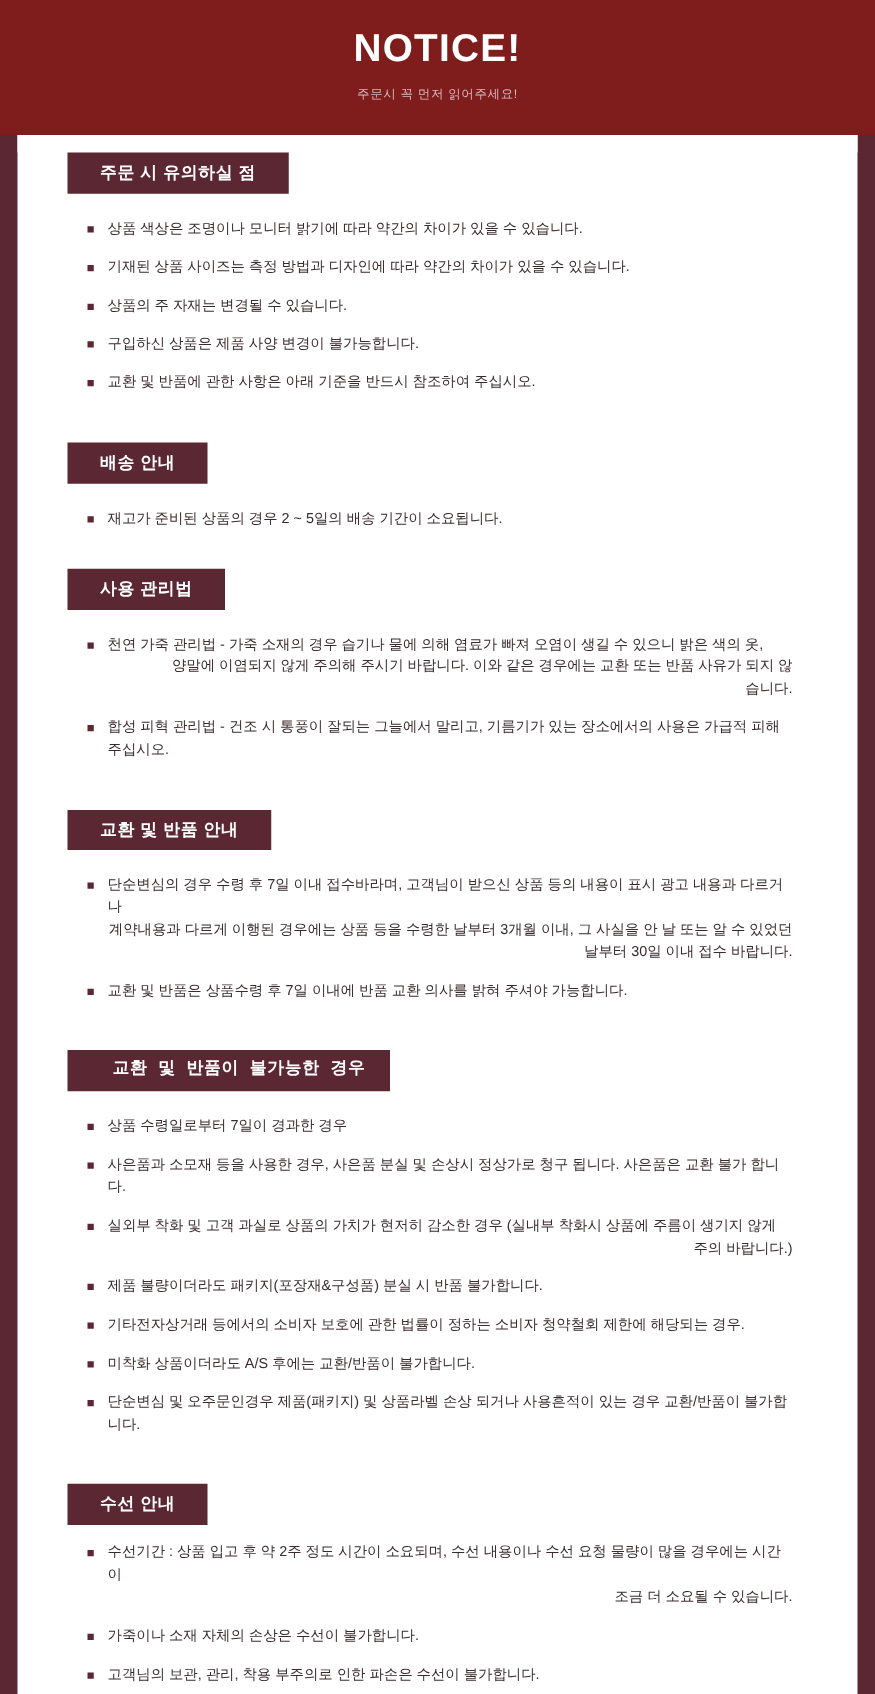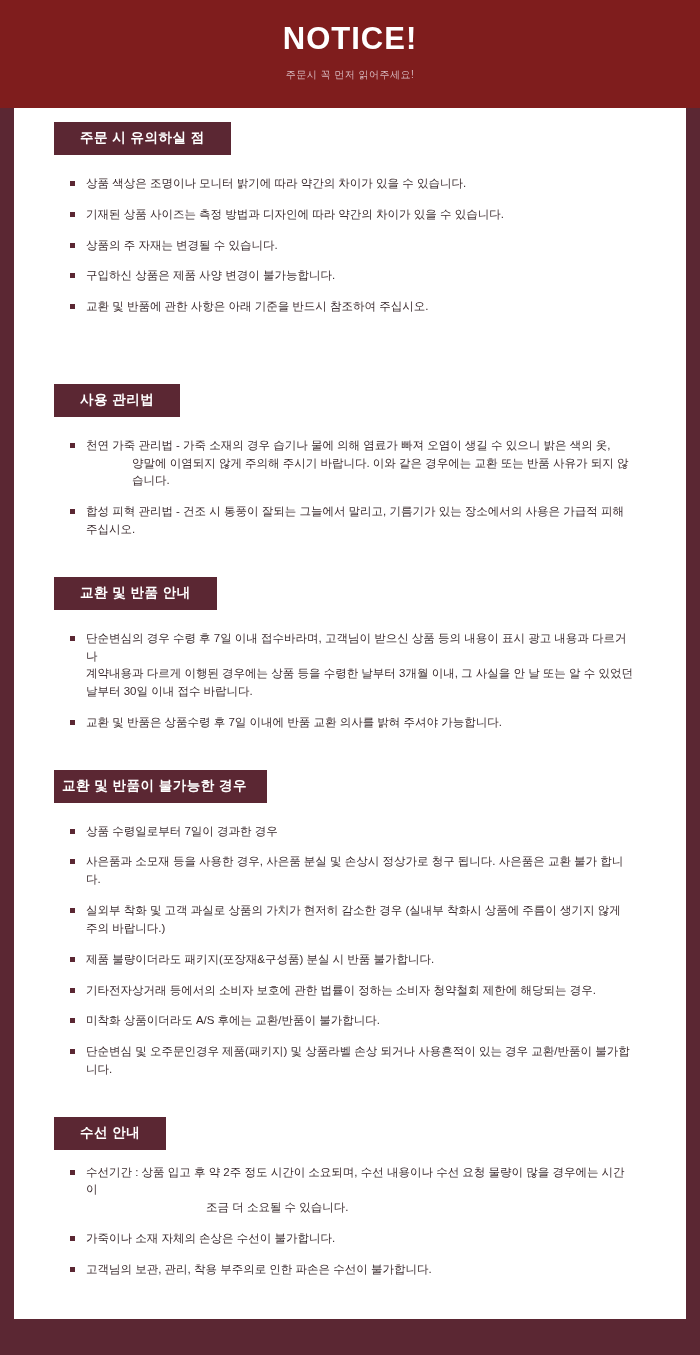--- a/index.html
+++ b/index.html
@@ -56,22 +56,23 @@
     background: #5b2733;
     color: #ffffff;
     font-size: 13.5px;
     font-weight: bold;
     padding: 9px 26px 9px 26px;
     margin-left: 40px;
     letter-spacing: 0.5px;
     line-height: 1.1;
   }
   .section-title.wide {
-    padding-left: 8px;
+    padding-left: 36px;
     padding-right: 20px;
+    font-family: Liberation Mono, monospace;
   }
   .items {
     margin: 0;
     padding: 0;
     list-style: none;
   }
   .item {
     position: relative;
     padding-left: 16px;
     margin: 0 52px 0 56px;
@@ -85,20 +86,21 @@
   .item .bullet {
     position: absolute;
     left: 0;
     top: 6px;
     width: 5px;
     height: 5px;
     background: #5b2733;
   }
   .item .line2 {
     display: block;
+    text-align: right;
   }
   .gap-after-title { height: 20px; }
   .gap-small { height: 14px; }
   .gap-section { height: 30px; }
   .gap-section-lg { height: 38px; }
   .indent-extra { padding-left: 46px; }
 </style>
 </head>
 <body>
 
@@ -133,20 +135,30 @@
           <span>구입하신 상품은 제품 사양 변경이 불가능합니다.</span>
         </li>
         <li class="item">
           <span class="bullet"></span>
           <span>교환 및 반품에 관한 사항은 아래 기준을 반드시 참조하여 주십시오.</span>
         </li>
       </ul>
     </div>
     <div class="gap-section-lg"></div>
 
+    <div class="section">
+      <div class="section-title">배송 안내</div>
+      <div class="gap-after-title"></div>
+      <ul class="items">
+        <li class="item">
+          <span class="bullet"></span>
+          <span>재고가 준비된 상품의 경우 2 ~ 5일의 배송 기간이 소요됩니다.</span>
+        </li>
+      </ul>
+    </div>
     <div class="gap-section"></div>
 
     <div class="section">
       <div class="section-title">사용 관리법</div>
       <div class="gap-after-title"></div>
       <ul class="items">
         <li class="item">
           <span class="bullet"></span>
           <span>천연 가죽 관리법 - 가죽 소재의 경우 습기나 물에 의해 염료가 빠져 오염이 생길 수 있으니 밝은 색의 옷,</span>
           <span class="line2 indent-extra">양말에 이염되지 않게 주의해 주시기 바랍니다. 이와 같은 경우에는 교환 또는 반품 사유가 되지 않습니다.</span>

